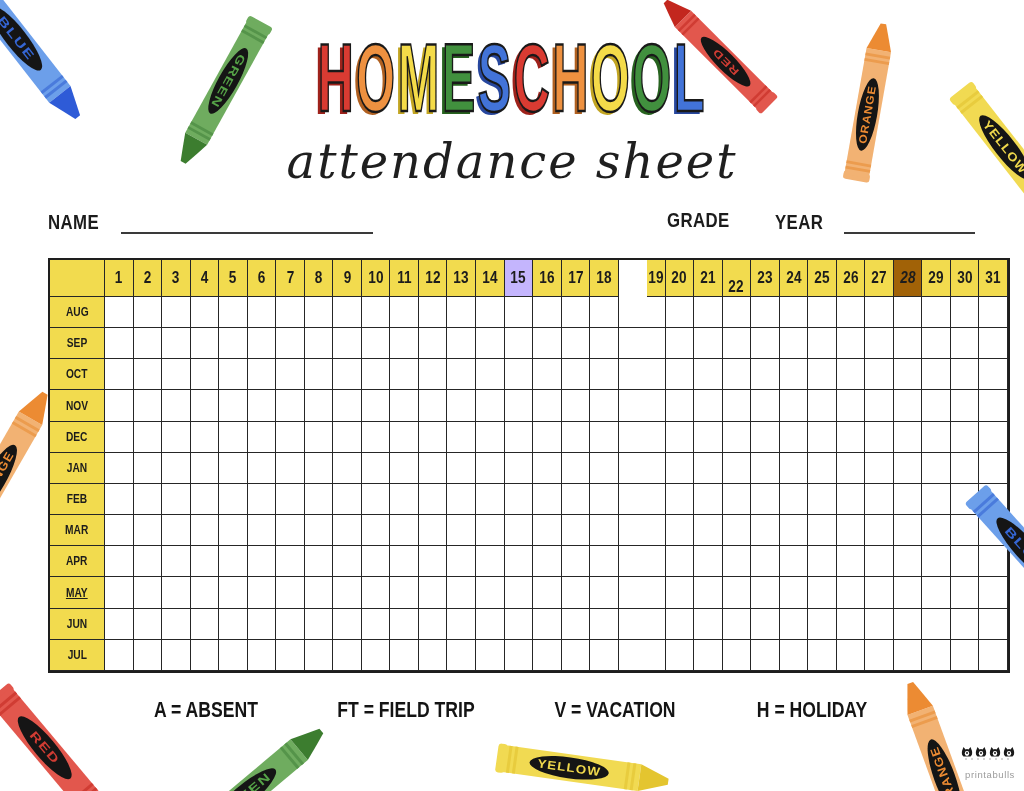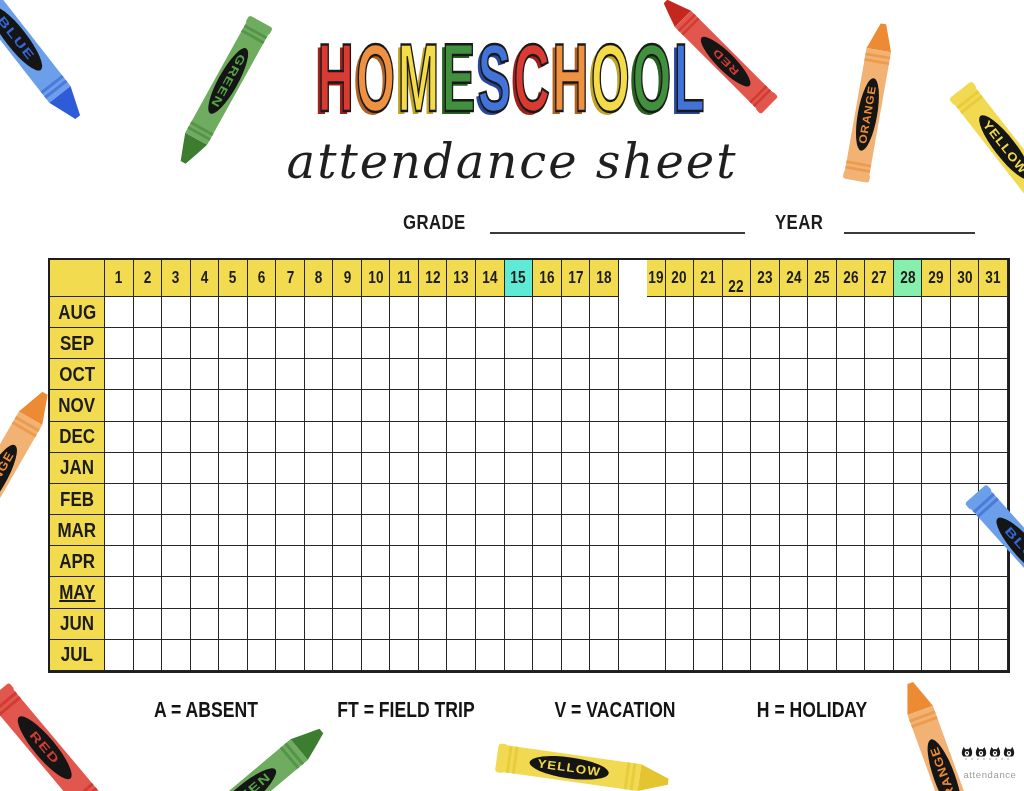--- a/index.html
+++ b/index.html
@@ -30,41 +30,41 @@
     position:absolute;top:208px;display:flex;align-items:flex-end;gap:9px;
     height:26px;z-index:2;
   }
   .field-label{
     font-weight:bold;font-size:21px;color:#1c1c1c;
     display:inline-block;transform:scaleX(0.8);transform-origin:left bottom;
     letter-spacing:0.5px;white-space:nowrap;
   }
   .field-line{flex:1;border-bottom:2px solid #3a3a3a;height:100%;}
   #field-name{left:48px;width:325px;}
-  #field-grade{left:403px;width:342px;}
+  #field-grade{left:403px;width:342px;flex-direction:column;}
   #field-year{left:775px;width:200px;}
 
   
   .att-table{
     position:absolute;left:48px;top:258px;width:962px;height:415px;
     display:grid;grid-template-columns:55px repeat(31,1fr);
     grid-template-rows:37px repeat(12,1fr);
     border:2px solid #1e1e1e;background:#fff;z-index:2;
     box-sizing:border-box;
   }
   .att-cell{
     border-right:1px solid #262626;border-bottom:1px solid #262626;
     display:flex;align-items:center;justify-content:center;
     box-sizing:border-box;background:#fff;
   }
   .att-head{font-weight:bold;font-size:16px;color:#1c1c1c;}
   .att-head span, .att-month span{
     display:inline-block;transform:scaleX(0.85);white-space:nowrap;
   }
-  .att-month{font-weight:bold;font-size:20px;color:#1c1c1c;}
+  .att-month{font-weight:bold;font-size:12px;color:#1c1c1c;}
 
   
   .legend-item{
     position:absolute;top:697px;transform:translateX(-50%);
     font-weight:bold;font-size:22px;color:#141414;white-space:nowrap;z-index:2;
   }
   .legend-item b{
     display:inline-block;transform:scaleX(0.8);transform-origin:center;
     font-weight:bold;
   }
@@ -217,20 +217,24 @@
     <polygon points="55,-13.5 69,-8.5 84,-3 84,3 69,8.5 55,13.5" fill="#EC8B33"></polygon>
     <ellipse cx="-16" cy="0" rx="40" ry="10.5" fill="#151515"></ellipse>
     <text x="-16" y="4" text-anchor="middle" font-family="Liberation Sans, sans-serif" font-weight="bold" font-size="12" fill="#EC8B33" letter-spacing="1" textLength="64" lengthAdjust="spacingAndGlyphs">ORANGE</text>
   </svg></div>
 
   <div class="title-wrap">
     <span class="title-word"><span style="color: rgb(217, 59, 50); text-shadow: rgb(158, 34, 27) -6px 3px 0px;">H</span><span style="color: rgb(238, 145, 64); text-shadow: rgb(176, 96, 32) -6px 3px 0px;">O</span><span style="color: rgb(244, 219, 73); text-shadow: rgb(194, 165, 34) -6px 3px 0px;">M</span><span style="color: rgb(65, 144, 62); text-shadow: rgb(39, 99, 31) -6px 3px 0px;">E</span><span style="color: rgb(66, 115, 216); text-shadow: rgb(39, 71, 158) -6px 3px 0px;">S</span><span style="color: rgb(217, 59, 50); text-shadow: rgb(158, 34, 27) -6px 3px 0px;">C</span><span style="color: rgb(238, 145, 64); text-shadow: rgb(176, 96, 32) -6px 3px 0px;">H</span><span style="color: rgb(244, 219, 73); text-shadow: rgb(194, 165, 34) -6px 3px 0px;">O</span><span style="color: rgb(65, 144, 62); text-shadow: rgb(39, 99, 31) -6px 3px 0px;">O</span><span style="color: rgb(66, 115, 216); text-shadow: rgb(39, 71, 158) -6px 3px 0px;">L</span></span>
   </div>
   <div class="subtitle">attendance sheet</div>
 
+  <div class="field" id="field-name">
+    <span class="field-label">NAME</span>
+    <span class="field-line"></span>
+  </div>
   <div class="field" id="field-grade">
     <span class="field-label">GRADE</span>
     <span class="field-line"></span>
   </div>
   <div class="field" id="field-year">
     <span class="field-label">YEAR</span>
     <span class="field-line"></span>
   </div>
 
   <div class="att-table" id="att-table">
@@ -272,21 +276,21 @@
       </div>
       <div class="att-cell att-head" style="background: rgb(242, 219, 78);">
         <span>12</span>
       </div>
       <div class="att-cell att-head" style="background: rgb(242, 219, 78);">
         <span>13</span>
       </div>
       <div class="att-cell att-head" style="background: rgb(242, 219, 78);">
         <span>14</span>
       </div>
-      <div class="att-cell att-head" style="background: #5eead4;">
+      <div class="att-cell att-head" style="background: #c4b5fd;">
         <span>15</span>
       </div>
       <div class="att-cell att-head" style="background: rgb(242, 219, 78);">
         <span>16</span>
       </div>
       <div class="att-cell att-head" style="background: rgb(242, 219, 78);">
         <span>17</span>
       </div>
       <div class="att-cell att-head" style="background: rgb(242, 219, 78);">
         <span>18</span>
@@ -311,21 +315,21 @@
       </div>
       <div class="att-cell att-head" style="background: rgb(242, 219, 78);">
         <span>25</span>
       </div>
       <div class="att-cell att-head" style="background: rgb(242, 219, 78);">
         <span>26</span>
       </div>
       <div class="att-cell att-head" style="background: rgb(242, 219, 78);">
         <span>27</span>
       </div>
-      <div class="att-cell att-head" style="background: #86efac;">
+      <div class="att-cell att-head" style="background: #a16207; font-style: italic;">
         <span>28</span>
       </div>
       <div class="att-cell att-head" style="background: rgb(242, 219, 78); align-items: center;">
         <span>29</span>
       </div>
       <div class="att-cell att-head" style="background: rgb(242, 219, 78);">
         <span>30</span>
       </div>
       <div class="att-cell att-head" style="background: rgb(242, 219, 78);">
         <span>31</span>
@@ -773,16 +777,16 @@
             <circle cx="12" cy="13" r="0.7"></circle>
             <circle cx="18" cy="13" r="0.7"></circle>
           <circle cx="24" cy="13" r="0.7"></circle>
             <circle cx="30" cy="13" r="0.7"></circle>
             <circle cx="36" cy="13" r="0.7"></circle>
           <circle cx="42" cy="13" r="0.7"></circle>
             <circle cx="48" cy="13" r="0.7"></circle>
         </g>
       </g>
     </svg>
-    <span class="brand-name">attendance</span>
+    <span class="brand-name">printabulls</span>
   </div>
 
 </div>
 
 </body></html>

